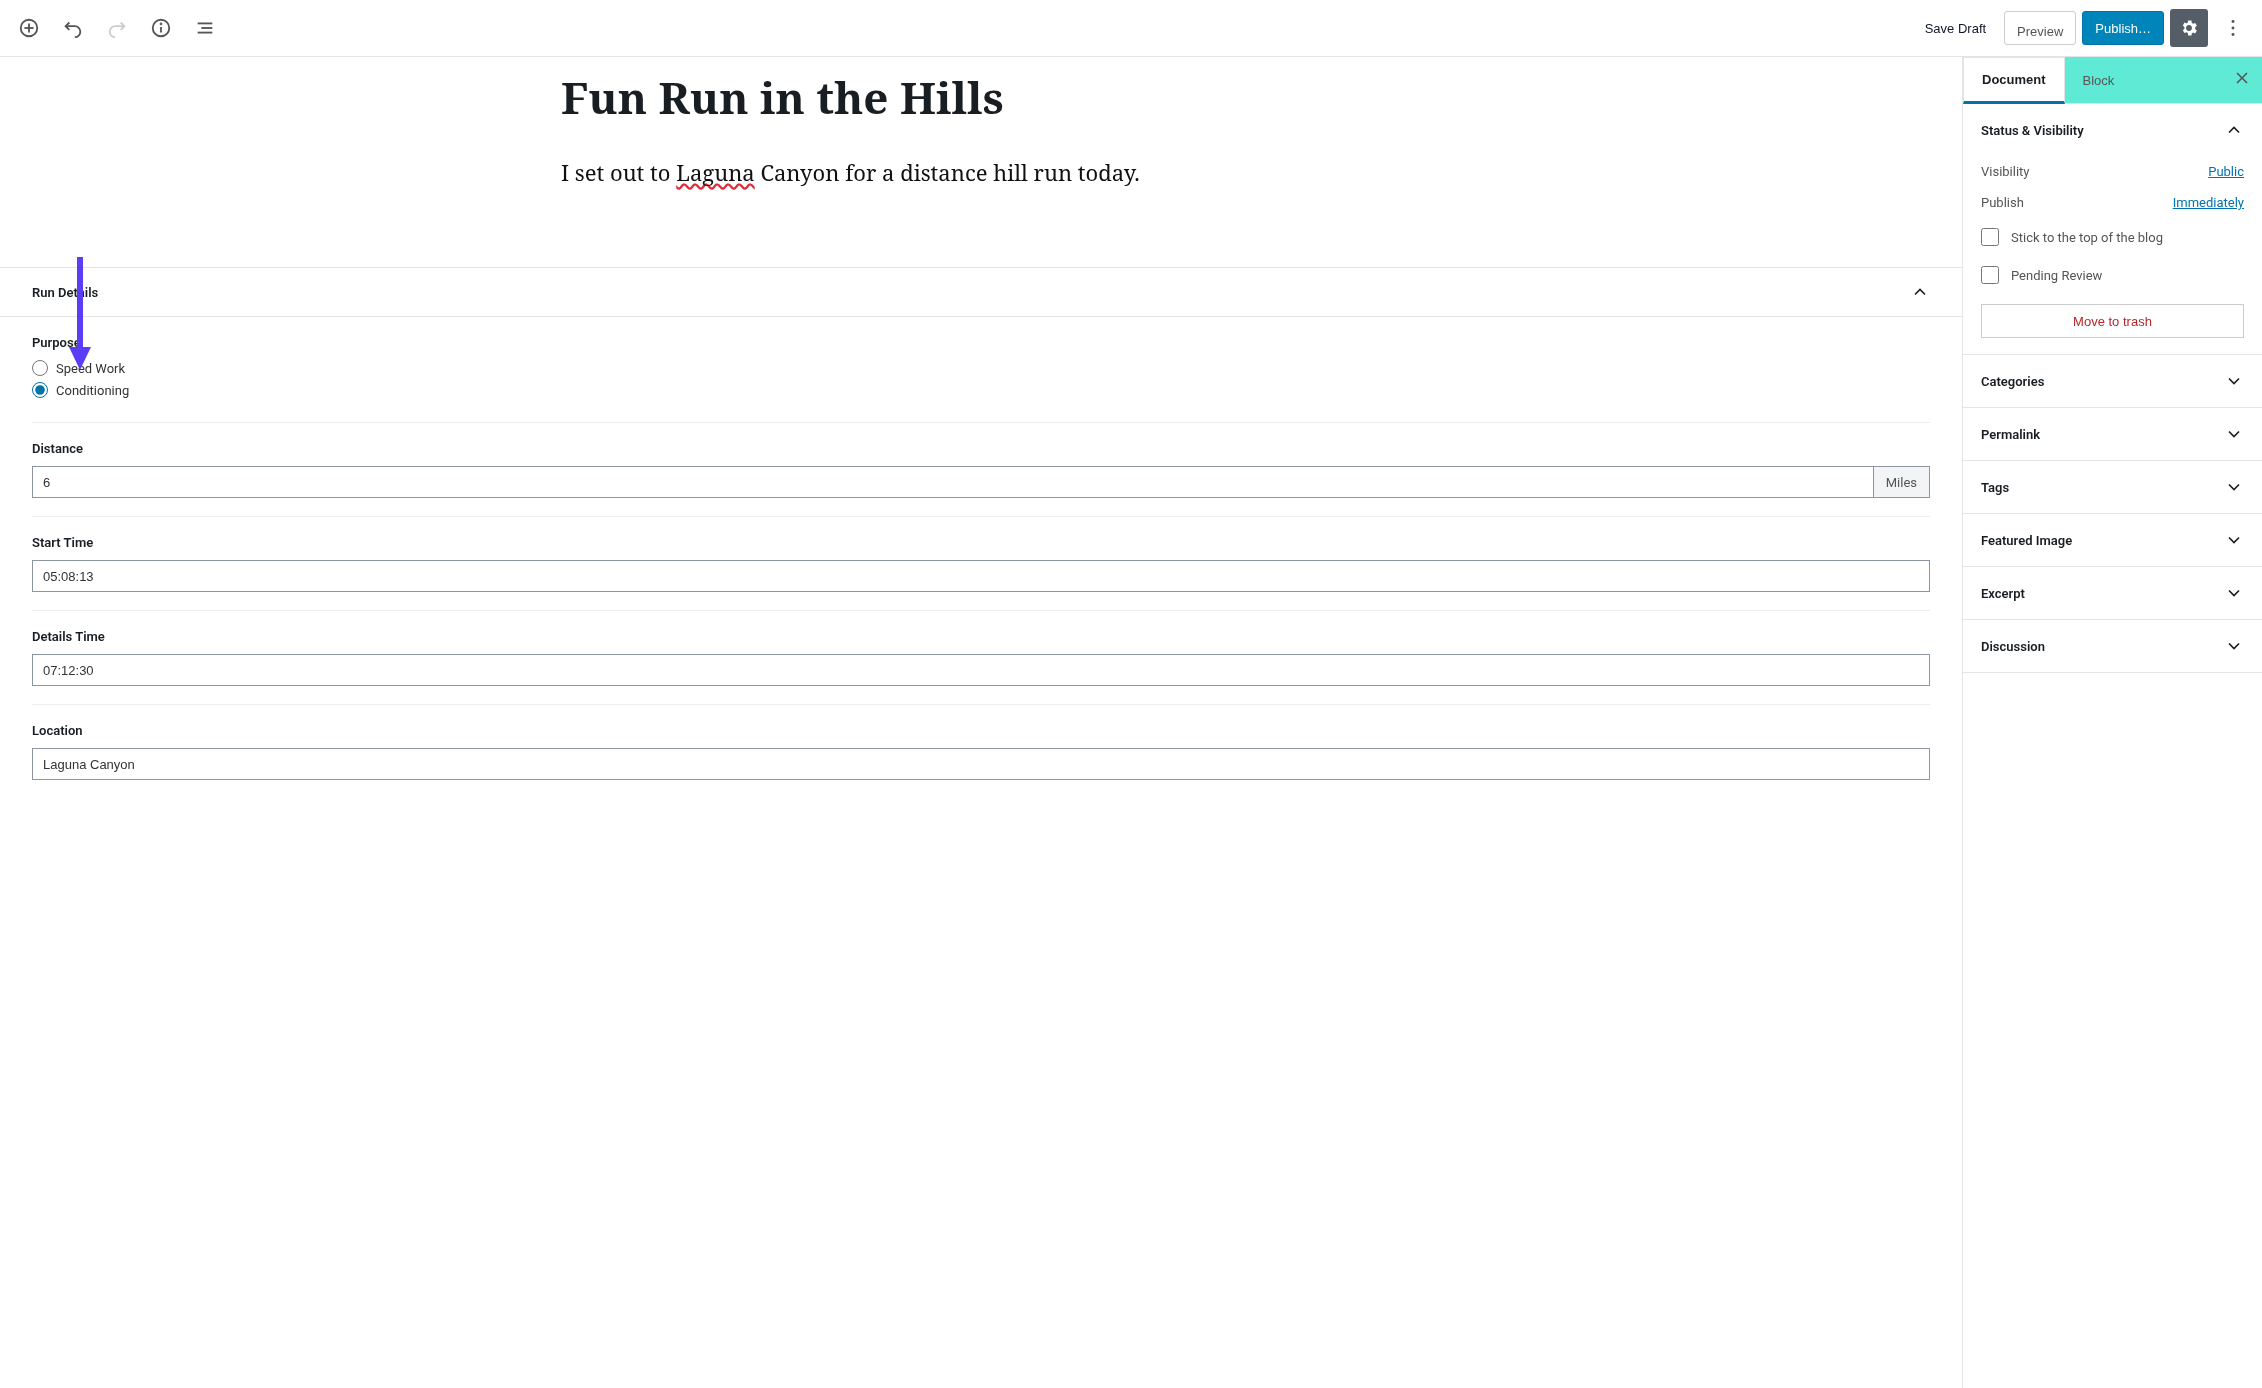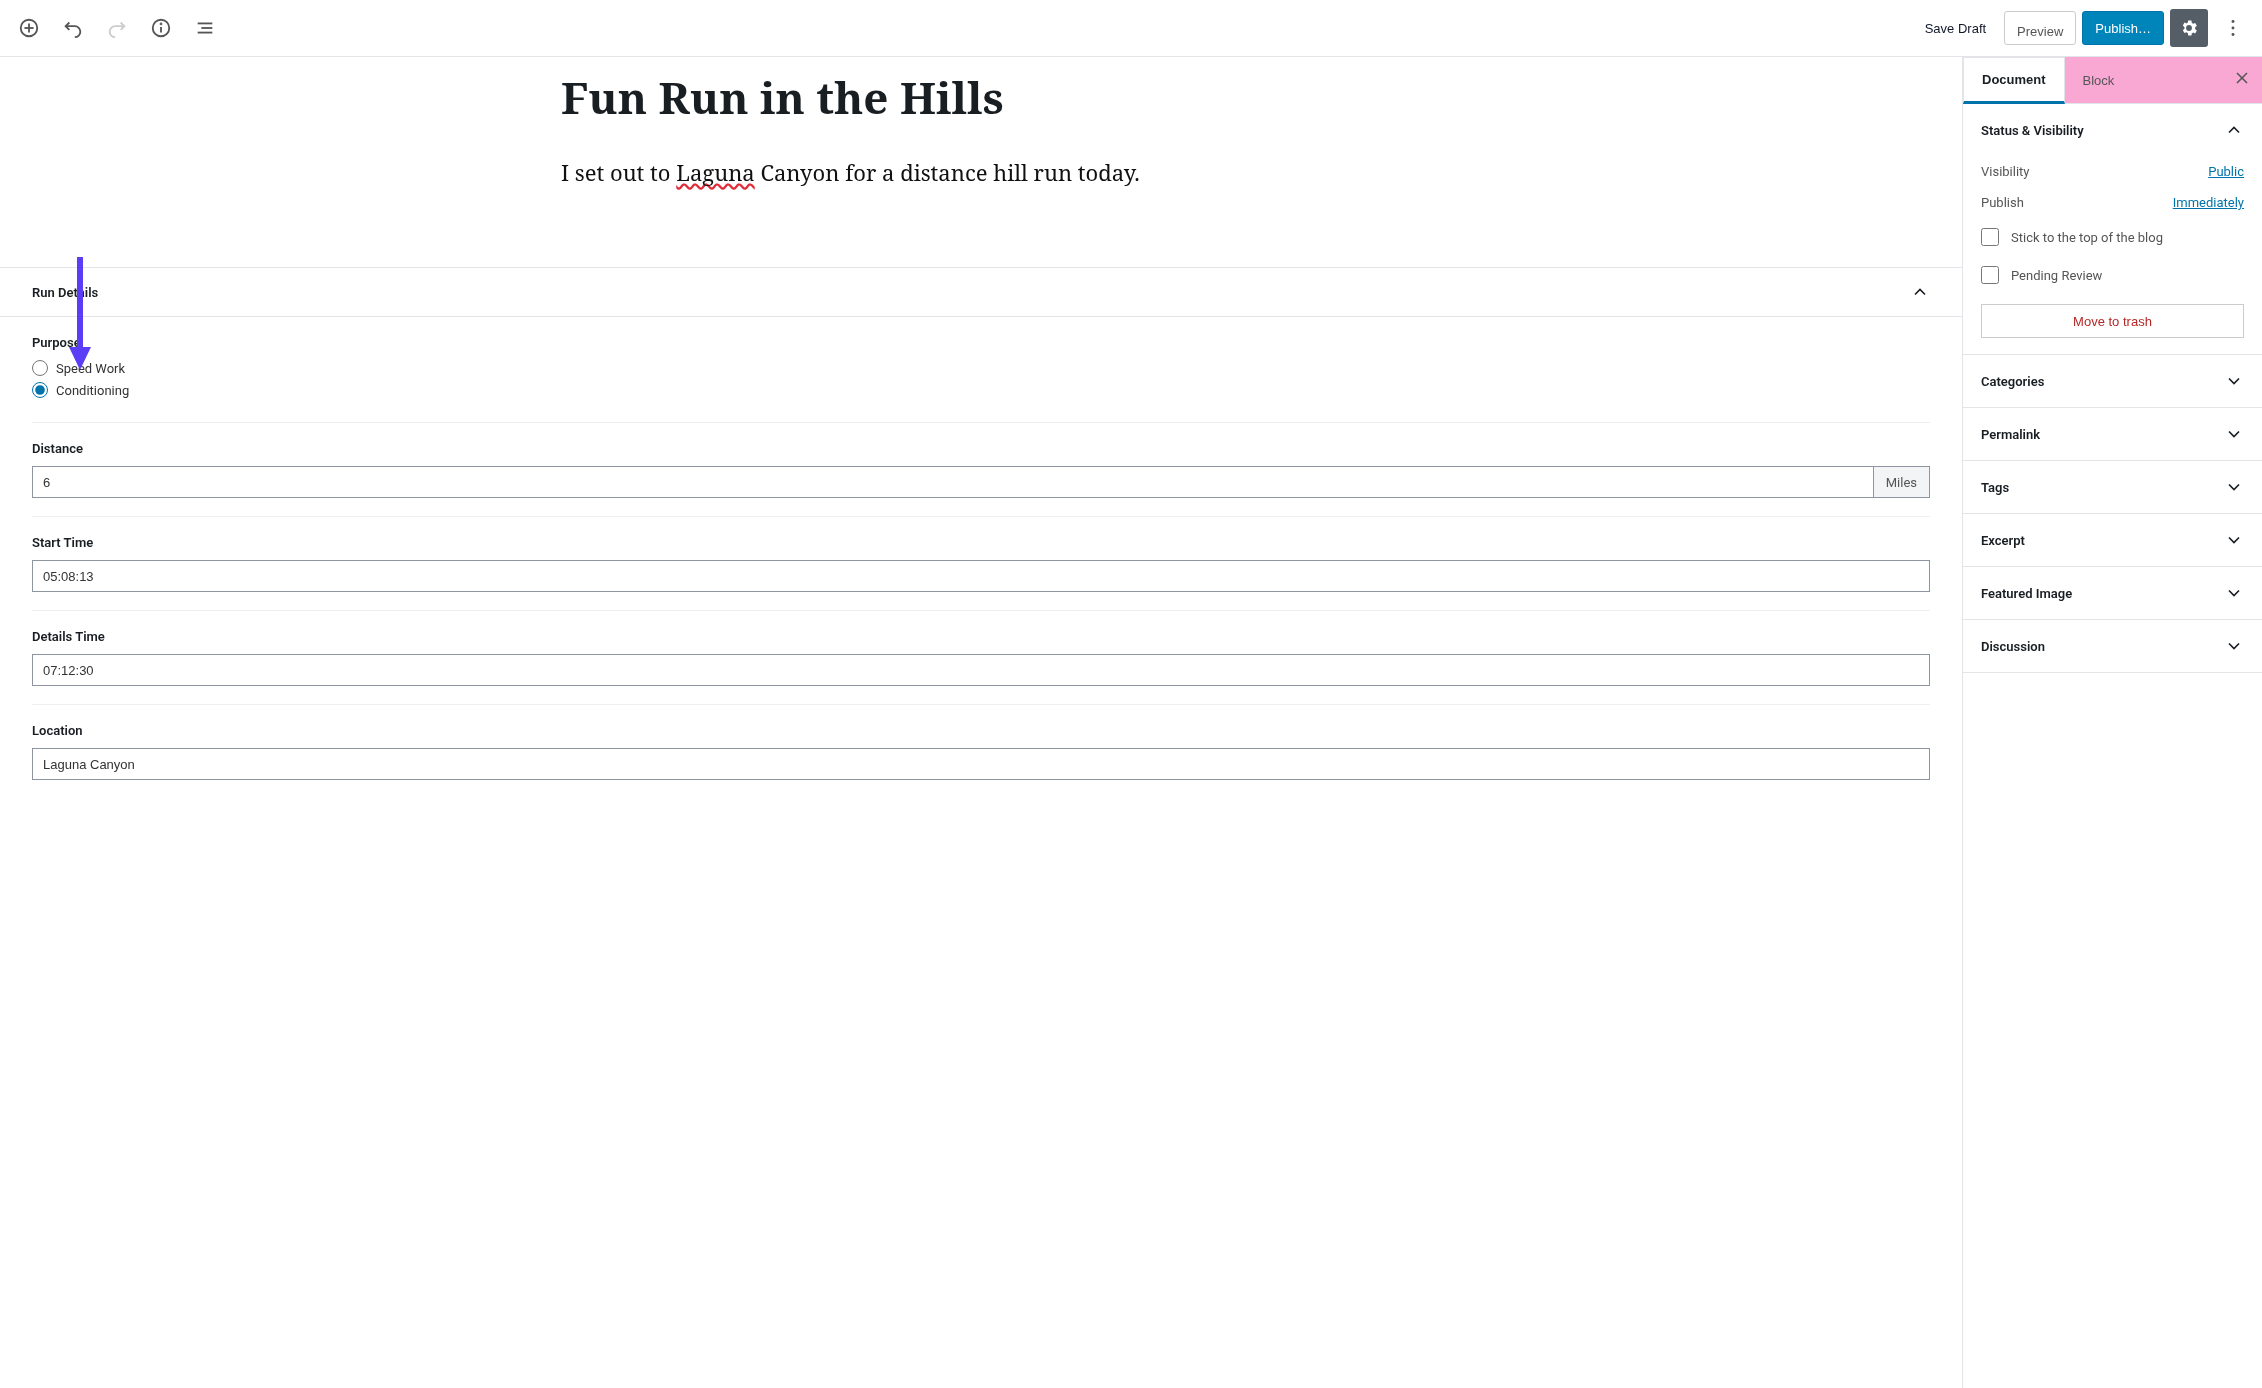--- a/index.html
+++ b/index.html
@@ -107,21 +107,21 @@
   .input-combo { display:flex; }
   .text-input {
     width:100%; height:32px; border:1px solid #8d96a0; padding:0 10px; font-size:13px; color:#333;
   }
   .input-suffix {
     border:1px solid #8d96a0; border-left:none; background:#f3f4f5; padding:0 12px; display:flex; align-items:center; font-size:13px; color:#555;
   }
 
   
   .sidebar-tabs {
-    display:flex; align-items:center; border-bottom:1px solid #e2e4e7; background:#f9a8d4;
+    display:flex; align-items:center; border-bottom:1px solid #e2e4e7; background:#5eead4;
     position:relative;
   }
   .sidebar-tab {
     padding: 14px 18px; font-size:13px; color:#555; background:none; border:none; cursor:pointer;
   }
   .sidebar-tab.active {
     background:#fff; border-top:1px solid #e2e4e7; border-left:1px solid #e2e4e7; border-right:1px solid #e2e4e7;
     border-bottom:3px solid #0073aa; font-weight:600; color:#191e23; margin-bottom:-1px;
   }
   .sidebar-close {
@@ -333,29 +333,29 @@
       <div class="panel-section">
         <div class="panel-section-header">
           <span class="t">Tags</span>
           <svg class="chev" viewBox="0 0 24 24" fill="none" stroke="#191e23" stroke-width="2">
               <polyline points="6 9 12 15 18 9"></polyline>
             </svg>
         </div>
       </div>
       <div class="panel-section">
         <div class="panel-section-header">
+          <span class="t">Featured Image</span>
+          <svg class="chev" viewBox="0 0 24 24" fill="none" stroke="#191e23" stroke-width="2">
+              <polyline points="6 9 12 15 18 9"></polyline>
+            </svg>
+        </div>
+      </div>
+      <div class="panel-section">
+        <div class="panel-section-header">
           <span class="t">Excerpt</span>
-          <svg class="chev" viewBox="0 0 24 24" fill="none" stroke="#191e23" stroke-width="2">
-              <polyline points="6 9 12 15 18 9"></polyline>
-            </svg>
-        </div>
-      </div>
-      <div class="panel-section">
-        <div class="panel-section-header">
-          <span class="t">Featured Image</span>
           <svg class="chev" viewBox="0 0 24 24" fill="none" stroke="#191e23" stroke-width="2">
               <polyline points="6 9 12 15 18 9"></polyline>
             </svg>
         </div>
       </div>
       <div class="panel-section">
         <div class="panel-section-header">
           <span class="t">Discussion</span>
           <svg class="chev" viewBox="0 0 24 24" fill="none" stroke="#191e23" stroke-width="2">
               <polyline points="6 9 12 15 18 9"></polyline>

